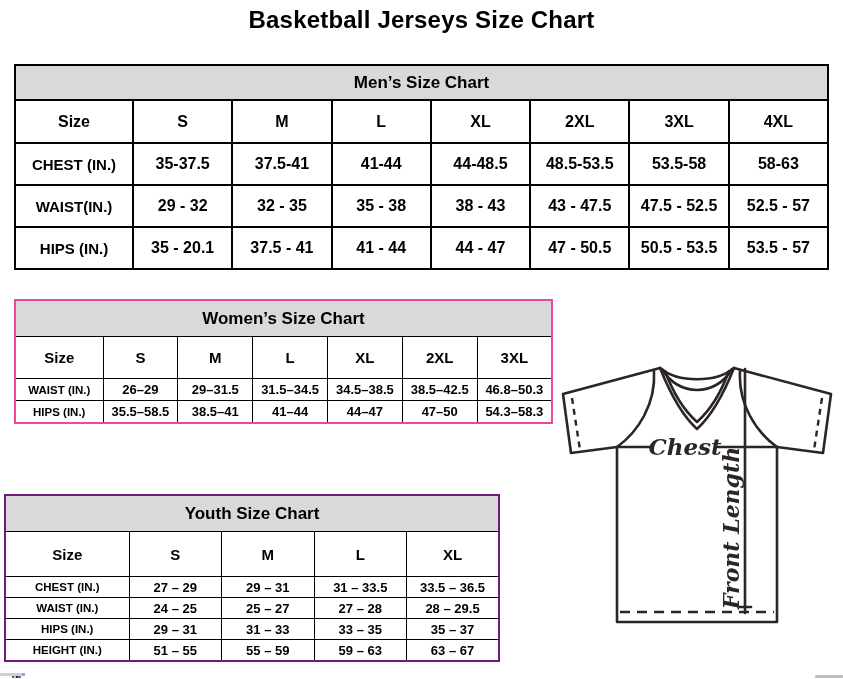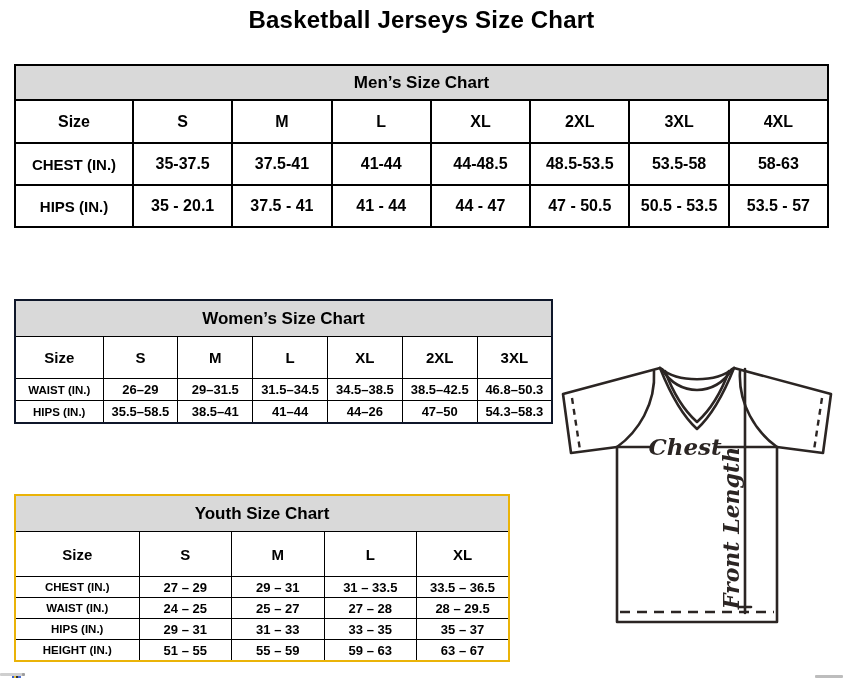--- a/index.html
+++ b/index.html
@@ -12,27 +12,27 @@
      font-weight:bold;overflow:hidden;white-space:nowrap;}
   .band td{background:#d9d9d9;font-size:17px;}
   
   .men{left:14px;top:64px;width:815px;border:2px solid #000;}
   .men td{border-width:2px;}
   .men .band td{height:33px;}
   .men .colhead td{height:41px;font-size:16px;}
   .men .datarow td{height:40px;font-size:16px;}
   .men .datarow td.rowlabel{font-size:15px;}
   
-  .women{left:14px;top:299px;width:539px;border:2px solid #0f172a;}
+  .women{left:14px;top:299px;width:539px;border:2px solid #ec4899;}
   .women .band td{height:35px;}
   .women .colhead td{height:41px;font-size:15px;}
   .women .datarow td{height:21px;font-size:13px;}
   .women .datarow td.rowlabel{font-size:11.5px;}
   
-  .youth{left:14px;top:494px;width:496px;border:2px solid #eab308;}
+  .youth{left:4px;top:494px;width:496px;border:2px solid #701a75;}
   .youth .band td{height:35px;}
   .youth .colhead td{height:44px;font-size:15px;}
   .youth .datarow td{height:20px;font-size:13px;}
   .youth .datarow td.rowlabel{font-size:11.5px;}
   
   .jersey{position:absolute;left:556px;top:356px;width:284px;height:272px;}
   .jersey text{font-family:"DejaVu Serif","Liberation Serif",serif;
                font-style:italic;font-weight:bold;fill:#2b2523;}
   
   .sb{position:absolute;border-radius:1px;}
@@ -81,20 +81,30 @@
       <td class="rowlabel">CHEST (IN.)</td>
       <td>35-37.5</td>
       <td>37.5-41</td>
       <td>41-44</td>
       <td>44-48.5</td>
       <td>48.5-53.5</td>
       <td>53.5-58</td>
       <td>58-63</td>
     </tr>
     <tr class="datarow">
+      <td class="rowlabel">WAIST(IN.)</td>
+      <td>29 - 32</td>
+      <td>32 - 35</td>
+      <td>35 - 38</td>
+      <td>38 - 43</td>
+      <td>43 - 47.5</td>
+      <td>47.5 - 52.5</td>
+      <td>52.5 - 57</td>
+    </tr>
+    <tr class="datarow">
       <td class="rowlabel">HIPS (IN.)</td>
       <td>35 - 20.1</td>
       <td>37.5 - 41</td>
       <td>41 - 44</td>
       <td>44 - 47</td>
       <td>47 - 50.5</td>
       <td>50.5 - 53.5</td>
       <td>53.5 - 57</td>
     </tr>
   </tbody>
@@ -130,21 +140,21 @@
       <td>31.5–34.5</td>
       <td>34.5–38.5</td>
       <td>38.5–42.5</td>
       <td>46.8–50.3</td>
     </tr>
     <tr class="datarow">
       <td class="rowlabel">HIPS (IN.)</td>
       <td>35.5–58.5</td>
       <td>38.5–41</td>
       <td>41–44</td>
-      <td>44–26</td>
+      <td>44–47</td>
       <td>47–50</td>
       <td>54.3–58.3</td>
     </tr>
   </tbody>
     </table>
 
   <table class="youth">
     <colgroup>
         <col style="width:124px">
         <col>

